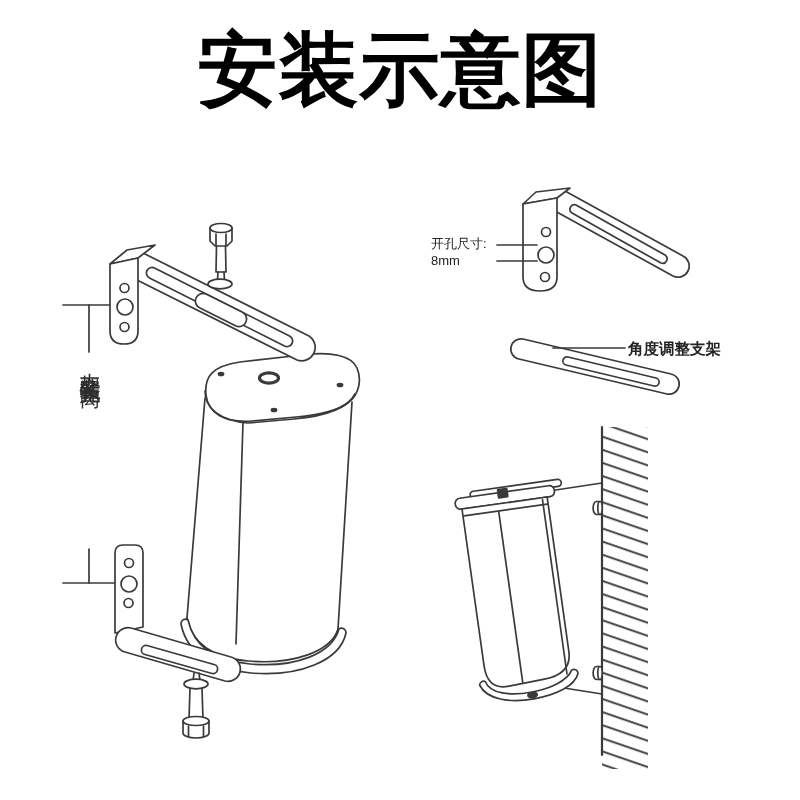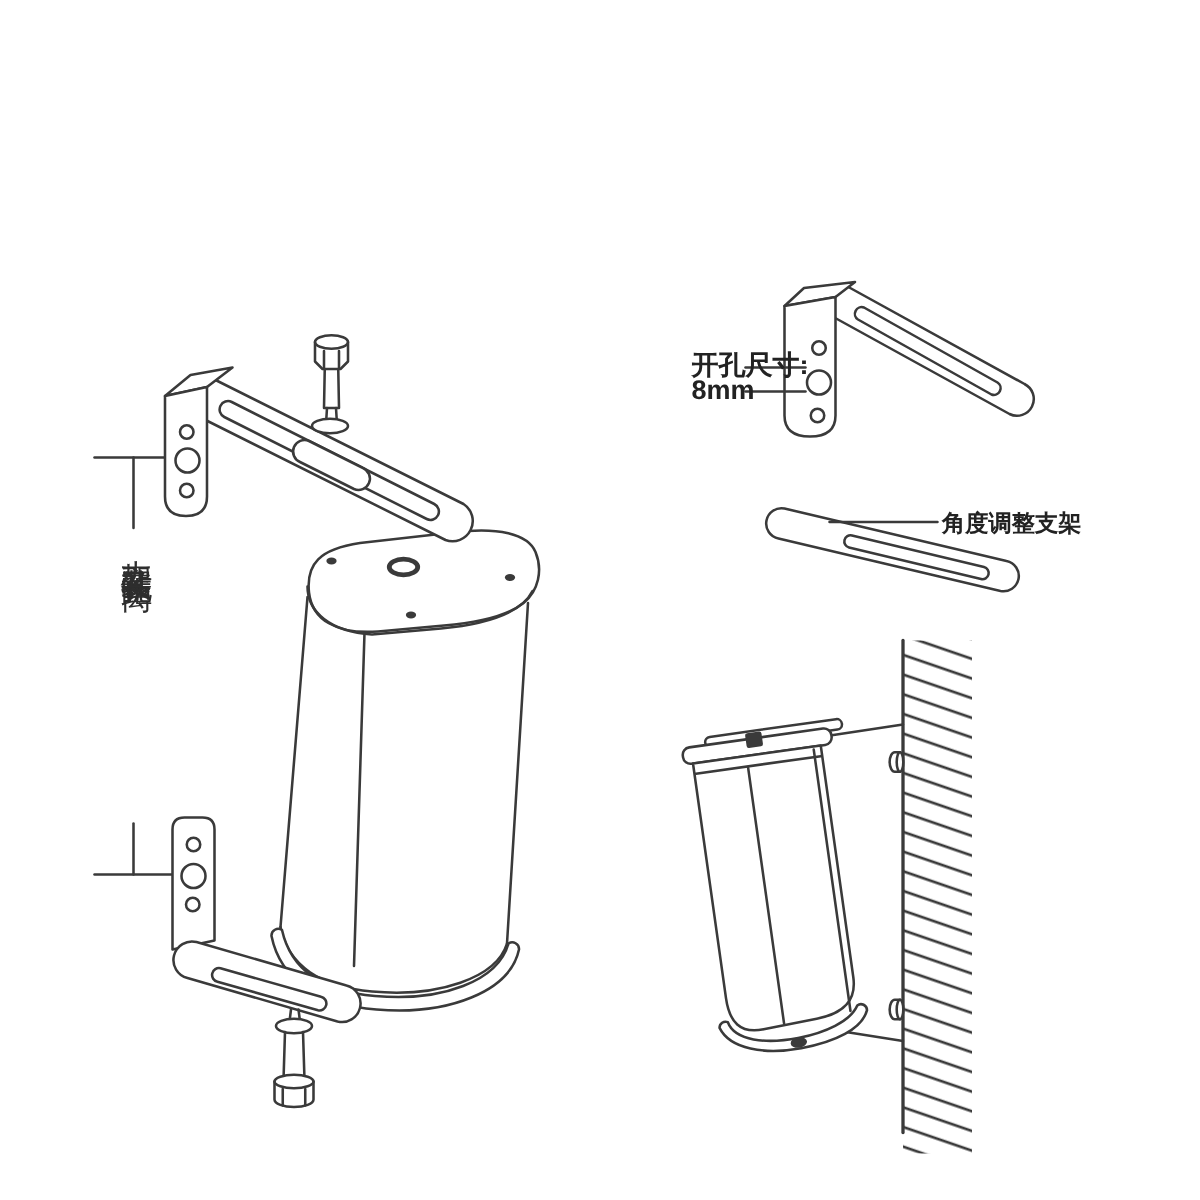--- a/index.html
+++ b/index.html
@@ -13,21 +13,21 @@
     font-family:"Liberation Sans","DejaVu Sans",sans-serif;
   }
   .svg-layer{position:absolute;left:0;top:0;width:800px;height:800px;}
   .v-label{
     position:absolute;left:74px;top:356px;height:200px;width:30px;
     writing-mode:vertical-rl;text-orientation:upright;
     font-size:21px;letter-spacing:2px;color:#2e2e2e;font-weight:500;text-align:left;
   }
   .hole-size-label{
     position:absolute;left:431px;top:235px;width:70px;
-    font-size:18px;line-height:17px;color:#222;font-weight:700;white-space:nowrap;margin-left:30px;
+    font-size:13px;line-height:17px;color:#222;font-weight:400;white-space:nowrap;
   }
   .angle-label{
     position:absolute;left:628px;top:339px;width:120px;
     font-size:15.5px;color:#222;font-weight:700;white-space:nowrap;
   }
 </style>
 </head>
 <body>
 
 <div class="canvas">
@@ -149,20 +149,21 @@
           <path d="M36,8 V180"></path>
           <path d="M81,2 V178"></path>
           <path d="M-7,177 C-2,192 20,199 45,198 C68,197 87,191 92,179 A4,4 0 0 0 86,175 C80,185 62,190 44,191 C22,192 2,187 -1,174 A4,4 0 0 0 -7,177 Z" fill="#fff"></path>
           <ellipse cx="44" cy="194" rx="5.5" ry="3.5" fill="#3a3a3a" stroke="none"></ellipse>
         </g>
       </g>
 
     </g>
   </svg>
 
+  <div class="title">安装示意图</div>
 
   <div class="v-label">支架安装钻孔距离</div>
 
   <div class="hole-size-label">
     <div>开孔尺寸:</div>
     <div>8mm</div>
   </div>
 
   <div class="angle-label">角度调整支架</div>
 

